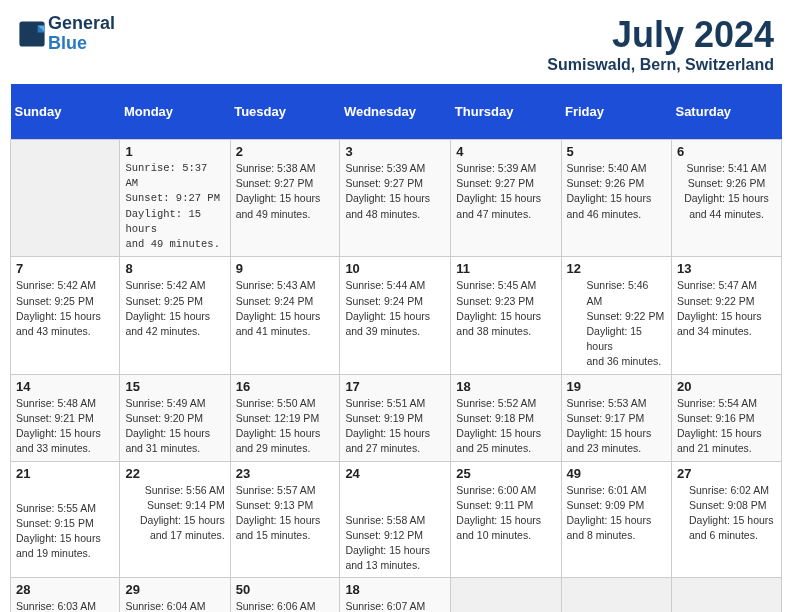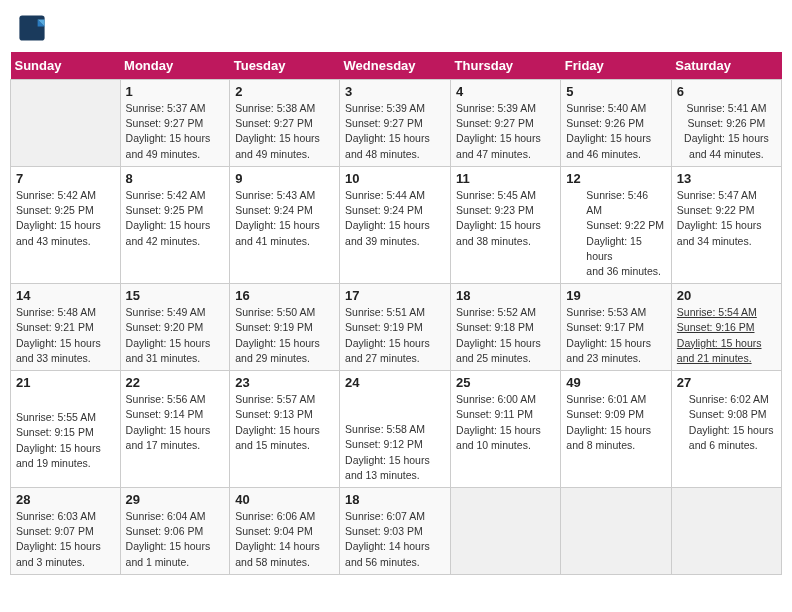--- a/index.html
+++ b/index.html
@@ -44,23 +44,23 @@
       font-size: 16px;
       font-weight: bold;
       color: #1a3a5c;
     }
     table {
       width: 100%;
       border-collapse: collapse;
       font-size: 11px;
     }
     thead tr th {
-      background-color: #be185d;
+      background-color: #1d4ed8;
       color: white;
-      padding: 6px 4px;
+      padding: 20px 4px;
       text-align: left;
       font-size: 13px;
       font-weight: bold;
     }
     tbody tr td {
       border: 1px solid #ccc;
       padding: 4px 5px;
       vertical-align: top;
       width: 113px;
       min-height: 80px;
@@ -91,41 +91,49 @@
 </head>
 <body>
 
 <div class="header">
   <div class="logo">
     <svg class="logo-icon" viewBox="0 0 40 40">
       <rect x="2" y="2" width="36" height="36" rx="4" fill="#1a3a5c"></rect>
       <polygon points="28,8 38,18 28,18" fill="#2a7abf"></polygon>
       <polygon points="28,8 38,8 38,18" fill="#5aabdf"></polygon>
     </svg>
+    <div class="logo-text">
+      <div>General</div>
+      <div style="color:#2a7abf">Blue</div>
+    </div>
+  </div>
+  <div class="title-area">
+    <div class="month-year">July 2024</div>
+    <div class="location">Sumiswald, Bern, Switzerland</div>
   </div>
 </div>
 
 <table>
   <thead>
     <tr>
     <th>Sunday</th>
         <th>Monday</th>
         <th>Tuesday</th>
         <th>Wednesday</th>
         <th>Thursday</th>
         <th>Friday</th>
         <th>Saturday</th>
       </tr>
   </thead>
   <tbody id="calendar-body">
   <tr>
         <td class="empty-cell"></td>
         <td>
           <span class="day-num">1</span>
-          <div class="day-info" style="white-space: pre-line;">Sunrise: 5:37 AM
+          <div class="day-info" style="white-space: pre-line; font-family: Liberation Mono, monospace;">Sunrise: 5:37 AM
 Sunset: 9:27 PM
 Daylight: 15 hours
 and 49 minutes.</div>
         </td>
         <td>
           <span class="day-num">2</span>
           <div class="day-info" style="white-space: pre-line;">Sunrise: 5:38 AM
 Sunset: 9:27 PM
 Daylight: 15 hours
 and 49 minutes.</div>
@@ -221,21 +229,21 @@
         <td>
           <span class="day-num">15</span>
           <div class="day-info" style="white-space: pre-line;">Sunrise: 5:49 AM
 Sunset: 9:20 PM
 Daylight: 15 hours
 and 31 minutes.</div>
         </td>
         <td>
           <span class="day-num">16</span>
           <div class="day-info" style="white-space: pre-line;">Sunrise: 5:50 AM
-Sunset: 9:19 PM
+Sunset: 12:19 PM
 Daylight: 15 hours
 and 29 minutes.</div>
         </td>
         <td>
           <span class="day-num">17</span>
           <div class="day-info" style="white-space: pre-line;">Sunrise: 5:51 AM
 Sunset: 9:19 PM
 Daylight: 15 hours
 and 27 minutes.</div>
         </td>
@@ -248,37 +256,37 @@
         </td>
         <td>
           <span class="day-num">19</span>
           <div class="day-info" style="white-space: pre-line;">Sunrise: 5:53 AM
 Sunset: 9:17 PM
 Daylight: 15 hours
 and 23 minutes.</div>
         </td>
         <td>
           <span class="day-num">20</span>
-          <div class="day-info" style="white-space: pre-line; text-decoration: underline;">Sunrise: 5:54 AM
+          <div class="day-info" style="white-space: pre-line;">Sunrise: 5:54 AM
 Sunset: 9:16 PM
 Daylight: 15 hours
 and 21 minutes.</div>
         </td>
       </tr>
       <tr>
         <td>
           <span class="day-num">21</span>
           <div class="day-info" style="white-space: pre-line; margin-top: 20px;">Sunrise: 5:55 AM
 Sunset: 9:15 PM
 Daylight: 15 hours
 and 19 minutes.</div>
         </td>
         <td>
           <span class="day-num">22</span>
-          <div class="day-info" style="white-space: pre-line;">Sunrise: 5:56 AM
+          <div class="day-info" style="white-space: pre-line; text-align: right;">Sunrise: 5:56 AM
 Sunset: 9:14 PM
 Daylight: 15 hours
 and 17 minutes.</div>
         </td>
         <td>
           <span class="day-num">23</span>
           <div class="day-info" style="white-space: pre-line;">Sunrise: 5:57 AM
 Sunset: 9:13 PM
 Daylight: 15 hours
 and 15 minutes.</div>
@@ -321,21 +329,21 @@
 and 3 minutes.</div>
         </td>
         <td>
           <span class="day-num">29</span>
           <div class="day-info" style="white-space: pre-line;">Sunrise: 6:04 AM
 Sunset: 9:06 PM
 Daylight: 15 hours
 and 1 minute.</div>
         </td>
         <td>
-          <span class="day-num">40</span>
+          <span class="day-num">50</span>
           <div class="day-info" style="white-space: pre-line;">Sunrise: 6:06 AM
 Sunset: 9:04 PM
 Daylight: 14 hours
 and 58 minutes.</div>
         </td>
         <td>
           <span class="day-num">18</span>
           <div class="day-info" style="white-space: pre-line;">Sunrise: 6:07 AM
 Sunset: 9:03 PM
 Daylight: 14 hours

